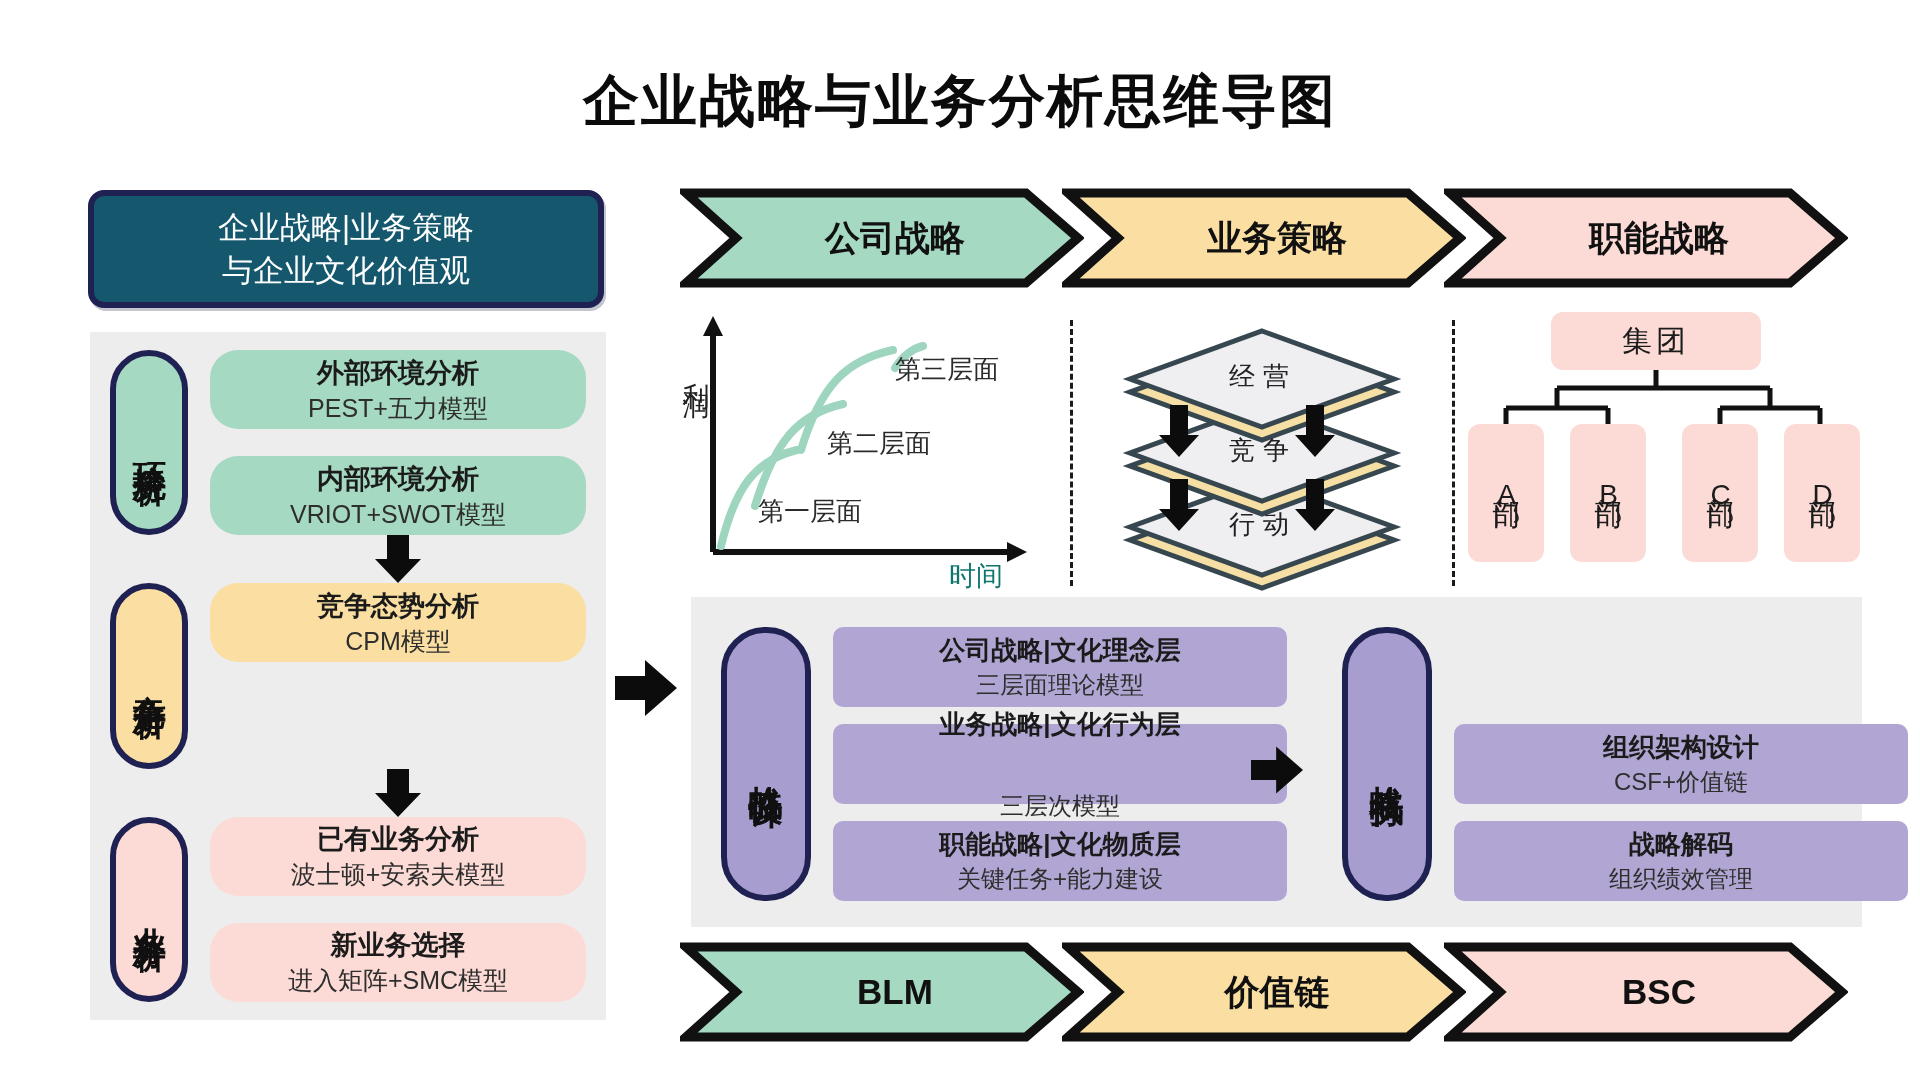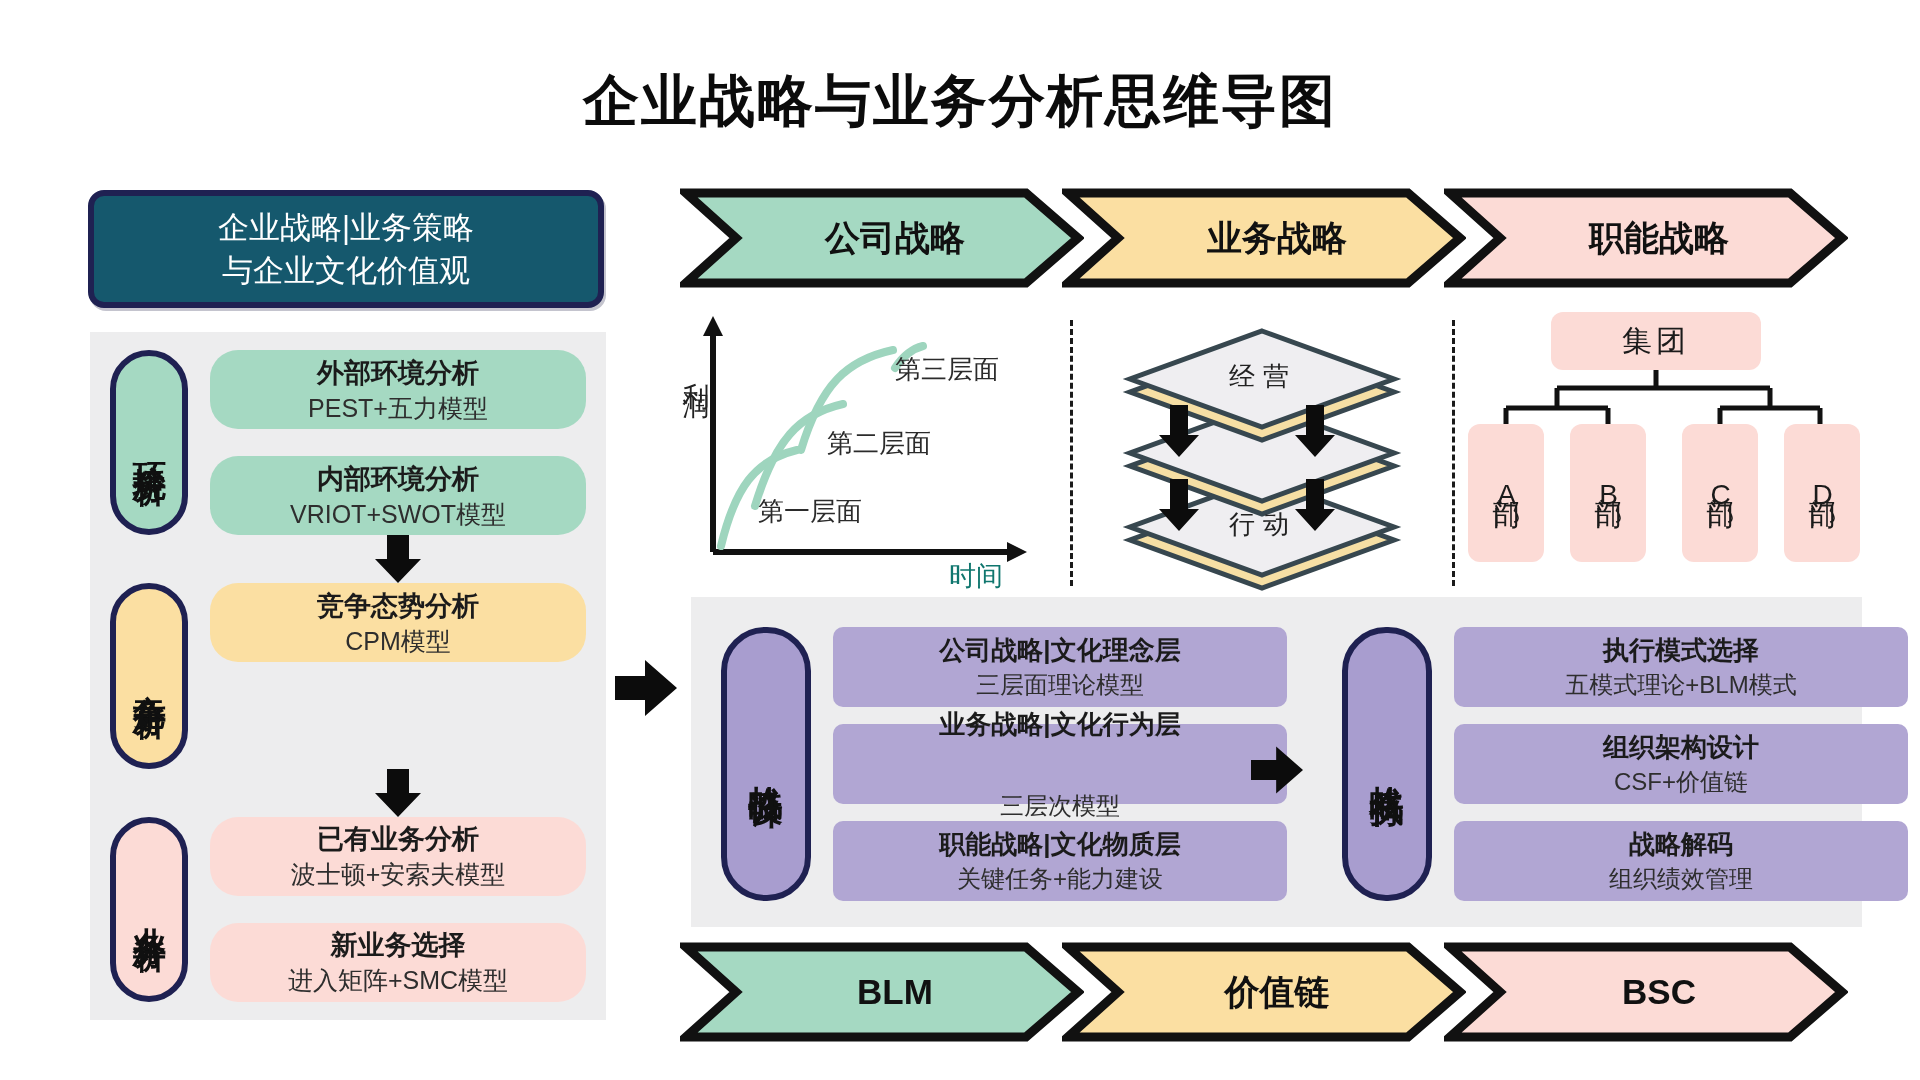--- a/index.html
+++ b/index.html
@@ -148,21 +148,21 @@
   <div class="banner" style="left:680px;top:188px;">
     <svg viewBox="0 0 404 100">
       <polygon points="6,5 346,5 398,50 346,95 6,95 56,50" style="fill:var(--teal)" stroke="#111" stroke-width="9"></polygon>
     </svg>
     <div class="blabel">公司战略</div>
   </div>
   <div class="banner" style="left:1062px;top:188px;">
     <svg viewBox="0 0 404 100">
       <polygon points="6,5 346,5 398,50 346,95 6,95 56,50" style="fill:var(--yellow)" stroke="#111" stroke-width="9"></polygon>
     </svg>
-    <div class="blabel">业务战略</div>
+    <div class="blabel">业务策略</div>
   </div>
   <div class="banner" style="left:1444px;top:188px;">
     <svg viewBox="0 0 404 100">
       <polygon points="6,5 346,5 398,50 346,95 6,95 56,50" style="fill:var(--pink)" stroke="#111" stroke-width="9"></polygon>
     </svg>
     <div class="blabel">职能战略</div>
   </div>
 
   <div class="chart-panel">
     <svg width="400" height="292" viewBox="0 0 400 292">
@@ -195,20 +195,21 @@
 
       <polygon points="180,29 312,77 180,125 48,77" style="fill:var(--plate_yellow);stroke:var(--outline_dark)" stroke-width="5"></polygon>
       <polygon points="180,16 312,64 180,112 48,64" style="fill:var(--plate_gray);stroke:var(--outline_dark)" stroke-width="5"></polygon>
 
       <path d="M88 90 H106 V120 H117 L97 142 L77 120 H88 Z" fill="#0c0c0c"></path>
       <path d="M224 90 H242 V120 H253 L233 142 L213 120 H224 Z" fill="#0c0c0c"></path>
       <path d="M88 164 H106 V194 H117 L97 216 L77 194 H88 Z" fill="#0c0c0c"></path>
       <path d="M224 164 H242 V194 H253 L233 216 L213 194 H224 Z" fill="#0c0c0c"></path>
     </svg>
     <div class="dlab" style="top:44px;">经营</div>
+    <div class="dlab" style="top:118px;">竞争</div>
     <div class="dlab" style="top:192px;">行动</div>
   </div>
 
   <div class="divider" style="left:1452px;"></div>
 
   <div class="org-panel">
     <div class="org-root">集团</div>
     <svg class="abs" style="left:0;top:0;" width="390" height="262">
       <path d="M188 58 V76 M89 76 H302 M89 76 V96 M302 76 V96 M38 96 H140 M252 96 H352 M38 96 V112 M140 96 V112 M252 96 V112 M352 96 V112" fill="none" stroke="#111" stroke-width="5"></path>
     </svg>
@@ -237,24 +238,20 @@
       <div class="bt">职能战略|文化物质层</div>
       <div class="bs">关键任务+能力建设</div>
     </div>
 
     <svg class="abs" style="left:560px;top:146px;" width="52" height="54" viewBox="0 0 62 56">
       <path d="M0 16 H30 V0 L62 28 L30 56 V40 H0 Z" fill="#0c0c0c"></path>
     </svg>
 
     <div class="v-pill p-purple" style="left:651px;">战略执行</div>
 
-    <div class="mid-box c-purple" style="left:763px;top:30px;">
-      <div class="bt">执行模式选择</div>
-      <div class="bs">五模式理论+BLM模式</div>
-    </div>
     <div class="mid-box c-purple" style="left:763px;top:127px;">
       <div class="bt">组织架构设计</div>
       <div class="bs">CSF+价值链</div>
     </div>
     <div class="mid-box c-purple" style="left:763px;top:224px;">
       <div class="bt">战略解码</div>
       <div class="bs">组织绩效管理</div>
     </div>
   </div>
 

